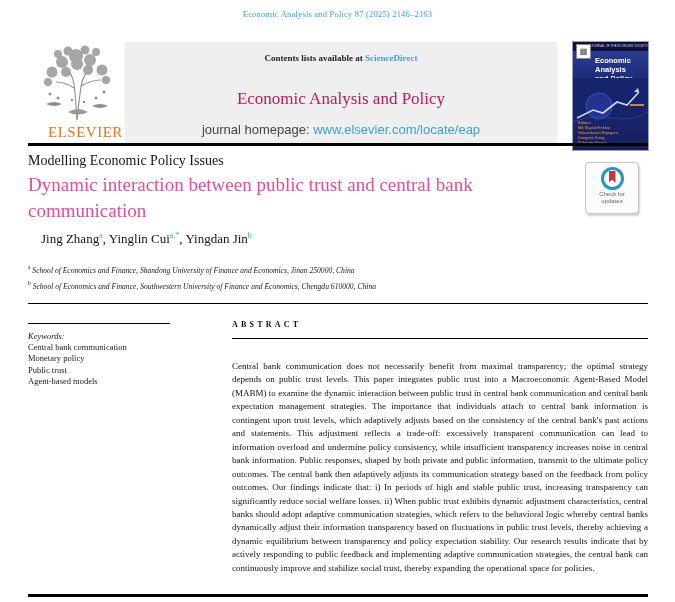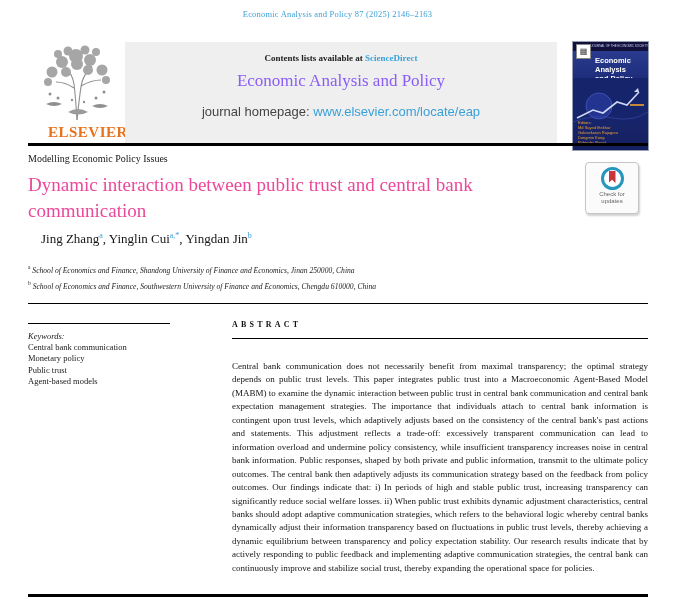--- a/index.html
+++ b/index.html
@@ -7,26 +7,26 @@
   .page{position:relative;width:675px;height:602px;background:#fff;overflow:hidden;border-radius:26px;}
 
   
   .citation{position:absolute;top:9px;left:0;right:0;text-align:center;
             font-size:8.5px;color:#3aa0d8;letter-spacing:.2px;}
 
   
   .header{position:absolute;left:28px;top:42px;width:620px;height:101px;}
   .logo-area{position:absolute;left:0;top:0;width:97px;height:101px;text-align:center;}
   .logo-tree{display:block;margin:0 auto;}
-  .logo-word{position:absolute;left:0;right:8px;bottom:2px;font-size:15px;font-weight:bold;
+  .logo-word{position:absolute;left:0;right:8px;bottom:2px;font-size:15px;font-weight:normal;
              color:#e8731c;letter-spacing:.5px;font-family:"Liberation Serif",serif;margin-left:20px;}
   .banner{position:absolute;left:97px;top:0;width:432px;height:101px;background:#efefef;text-align:center;}
   .contents-line{padding-top:11px;font-size:9px;font-weight:bold;color:#222;}
   .contents-line .link{color:#3aa0d8;}
-  .banner-title{margin-top:8px;font-size:17px;color:#8b5cf6;}
+  .banner-title{margin-top:26px;font-size:17px;color:#be185d;}
   .homepage-line{margin-top:13px;font-size:13px;font-family:"Liberation Sans",sans-serif;color:#444;}
   .homepage-line .link{color:#3aa0d8;}
 
   
   .cover{position:absolute;right:0;top:0;width:75px;height:108px;
          background:linear-gradient(180deg,#2e3f96 0%,#1d2d7a 35%,#141f5e 100%);
          box-shadow:0 0 0 1px #9aa0b4;overflow:hidden;font-family:"Liberation Sans",sans-serif;}
   .cover-masthead{height:9px;background:#10103a;color:#cfd4ff;font-size:3px;line-height:9px;
                   padding-left:18px;white-space:nowrap;overflow:hidden;text-align:left;}
   .cover-logo-box{position:absolute;left:3px;top:2px;width:13px;height:13px;background:#fff;
@@ -36,21 +36,21 @@
   .cover-chart{position:absolute;left:0;top:36px;width:75px;height:46px;}
   .cover-issue-mark{position:absolute;right:4px;top:62px;width:14px;height:2px;background:#f0a030;opacity:.8;}
   .cover-editors{position:absolute;left:5px;bottom:5px;text-align:left;color:#f0a030;
                  font-size:4px;line-height:5px;}
 
   .rule-thick-top{position:absolute;left:28px;top:143px;width:620px;height:3px;background:#000;}
   .rule-thick-bottom{position:absolute;left:28px;top:594px;width:620px;height:3px;background:#000;}
   .rule-thin{position:absolute;left:28px;top:303px;width:620px;height:1px;background:#000;}
 
   
-  .section-label{position:absolute;left:28px;top:153px;font-size:10px;color:#151515;}
+  .section-label{position:absolute;left:28px;top:153px;font-size:14px;color:#151515;}
   .article-title{position:absolute;left:28px;top:172px;width:485px;font-size:19px;line-height:25.5px;color:#ec4899;}
   .authors{position:absolute;left:41px;top:231px;font-size:13px;color:#151515;}
   .authors sup{font-size:8px;color:#3aa0d8;}
   .affiliations{position:absolute;left:28px;top:261px;font-size:7.6px;font-style:italic;
                 line-height:12px;color:#222;}
   .affiliations sup{font-size:5.5px;font-style:normal;}
 
   
   .badge{position:absolute;left:585px;top:162px;width:52px;height:50px;background:#fbfbfb;
          border:1px solid #c6c6c6;border-radius:4px;box-shadow:1px 2px 2px rgba(0,0,0,.18);

